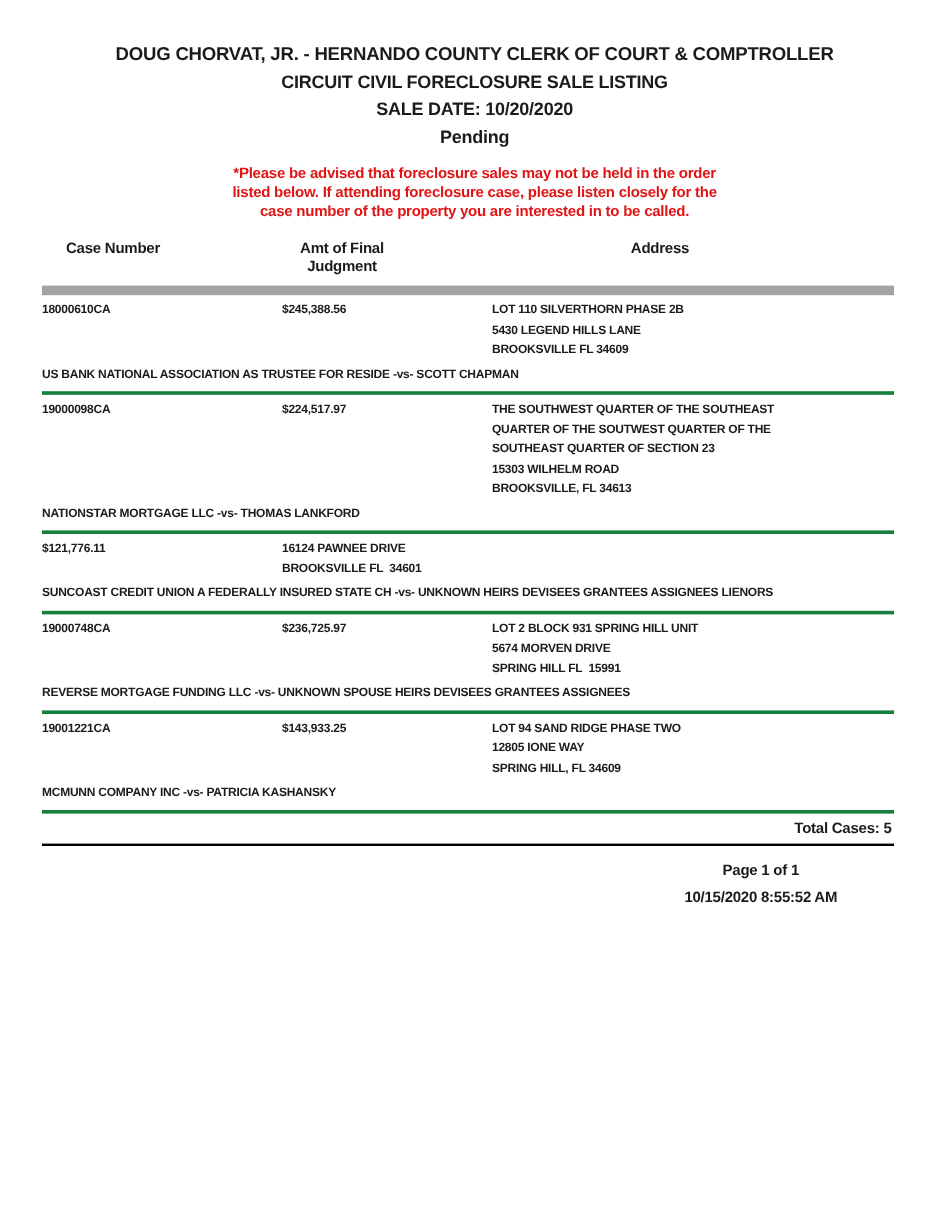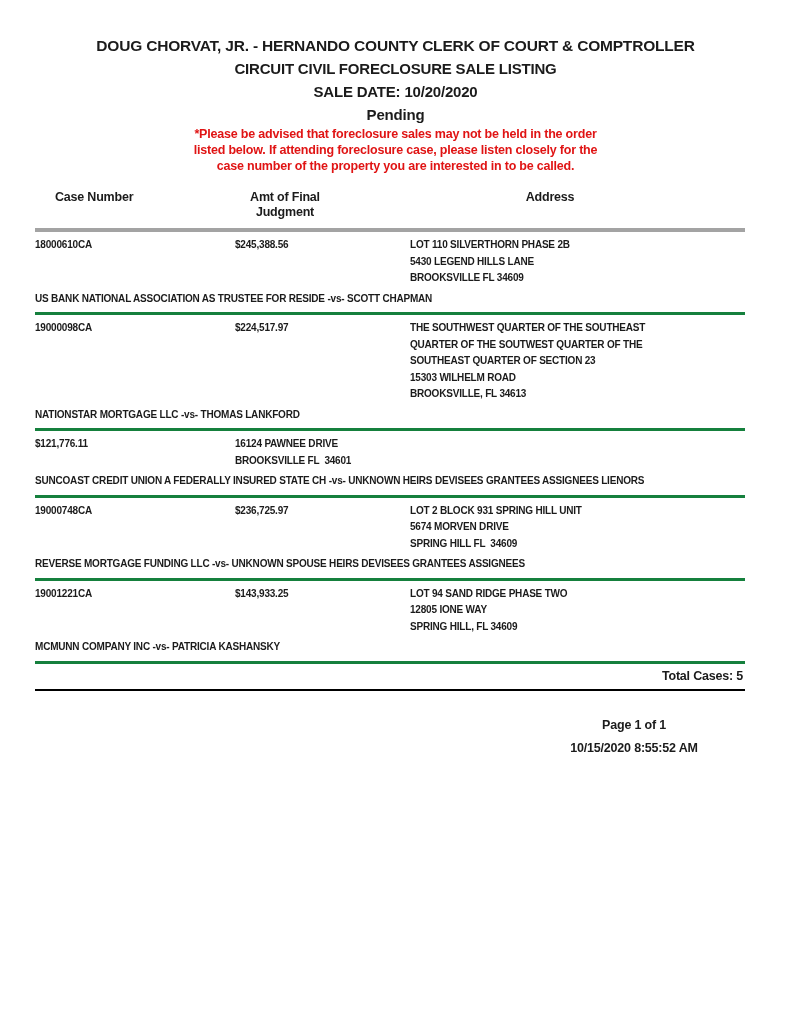--- a/index.html
+++ b/index.html
@@ -13,28 +13,29 @@
     letter-spacing:-0.2px;
     box-sizing:border-box;
     overflow:hidden;
   }
   .doc-header { padding-top:34px; text-align:center; }
   .doc-header .t1 { font-size:15.5px; line-height:23px; }
   .doc-header .t2 { font-size:15px;   line-height:23px; }
   .doc-header .t3 { font-size:15px;   line-height:23px; }
   .doc-header .t4 { font-size:15px;   line-height:23px; }
   .notice {
+    margin-top:10px;
     text-align:center;
     color:var(--notice-red, #e01414);
     font-size:12.5px;
     line-height:16px;
   }
   .table { margin:16px 46px 0 35px; }
   .grid { display:grid; grid-template-columns:200px 175px 1fr; }
-  .thead { padding-bottom:8px; border-bottom:4px solid #a3a3a3; font-size:12.5px; line-height:15px; }
+  .thead { padding-bottom:8px; border-bottom:8px solid #a3a3a3; font-size:12.5px; line-height:15px; }
   .thead .h-case { padding-left:20px; }
   .thead .h-amt  { width:100px; text-align:center; }
   .thead .h-addr { width:280px; text-align:center; justify-self:start; }
   .case { border-bottom:3px solid #15803d; padding:5px 0 5px; font-size:10px; line-height:16.5px; }
   .addr-line { white-space:pre; }
   .parties { margin-top:4px; }
   .total-row {
     border-bottom:2px solid #000;
     text-align:right;
     padding:5px 2px 6px 0;
@@ -114,21 +115,21 @@
       <div class="parties">SUNCOAST CREDIT UNION A FEDERALLY INSURED STATE CH -vs- UNKNOWN HEIRS DEVISEES GRANTEES ASSIGNEES LIENORS</div>
     </div>
 
     <div class="case">
       <div class="grid">
         <div>19000748CA</div>
         <div>$236,725.97</div>
         <div>
           <div class="addr-line">LOT 2 BLOCK 931 SPRING HILL UNIT</div>
           <div class="addr-line">5674 MORVEN DRIVE</div>
-          <div class="addr-line">SPRING HILL FL  34609</div>
+          <div class="addr-line">SPRING HILL FL  15991</div>
         </div>
       </div>
       <div class="parties">REVERSE MORTGAGE FUNDING LLC -vs- UNKNOWN SPOUSE HEIRS DEVISEES GRANTEES ASSIGNEES</div>
     </div>
 
     <div class="case">
       <div class="grid">
         <div>19001221CA</div>
         <div>$143,933.25</div>
         <div>

